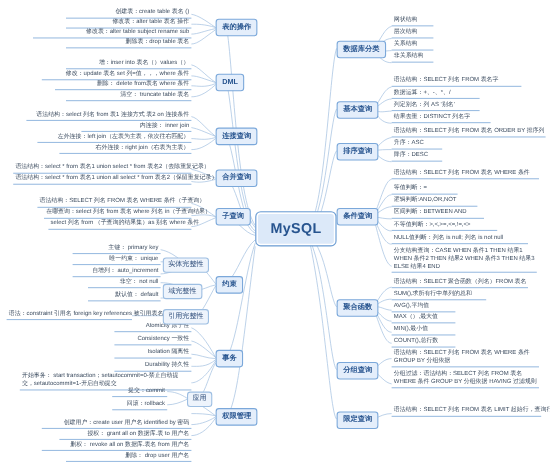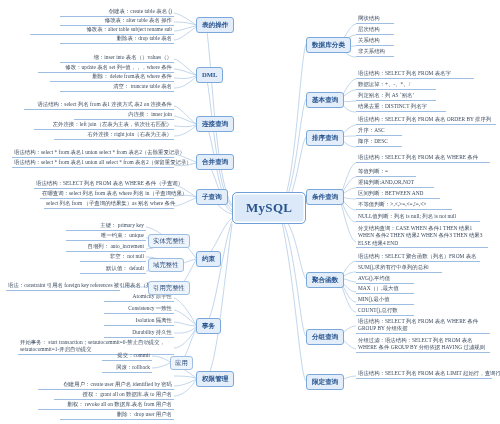--- a/index.html
+++ b/index.html
@@ -3,21 +3,21 @@
 <meta charset="utf-8">
 <style>
   * { box-sizing: border-box; margin: 0; padding: 0; }
   body {
     width: 500px; height: 424px;
     background: #ffffff;
     font-family: "Liberation Sans", "DejaVu Sans", sans-serif;
     overflow: hidden;
     position: relative;
   }
-  #map { position: relative; width: 500px; height: 424px; font-family: Liberation Serif, serif; }
+  #map { position: relative; width: 500px; height: 424px; }
   svg.links { position: absolute; inset: 0; width: 500px; height: 424px; pointer-events: none; }
 
   .node {
     position: absolute;
     background: #eaf1fb;
     border: 1px solid #8fb4dd;
     border-radius: 3px;
     color: #2b4a78;
     font-size: 6.2px;
     line-height: 1.25;

